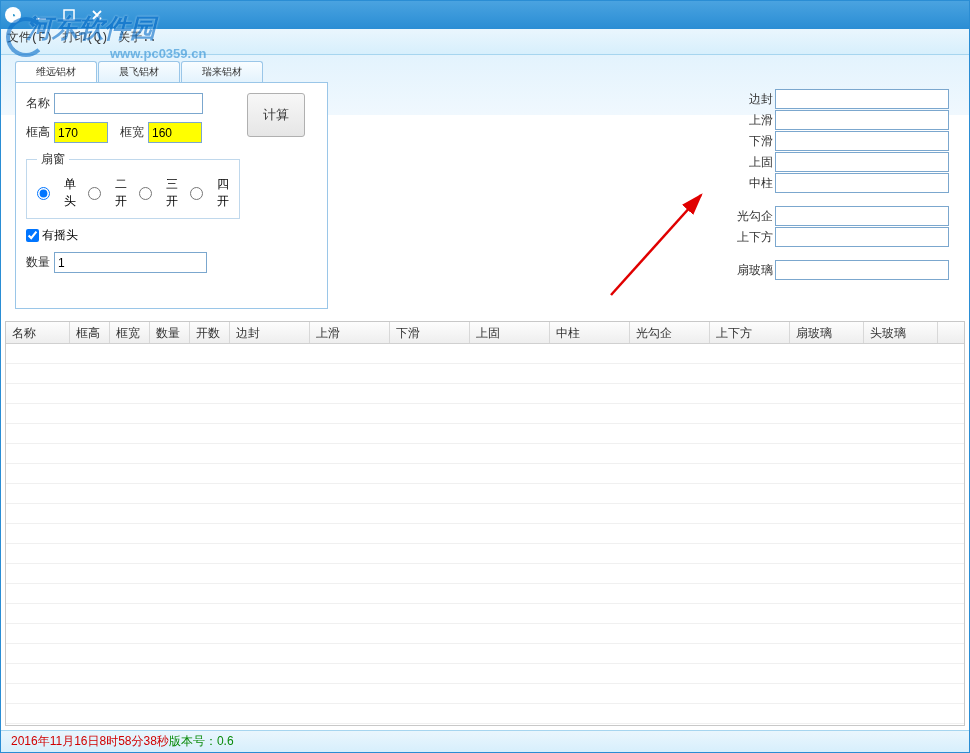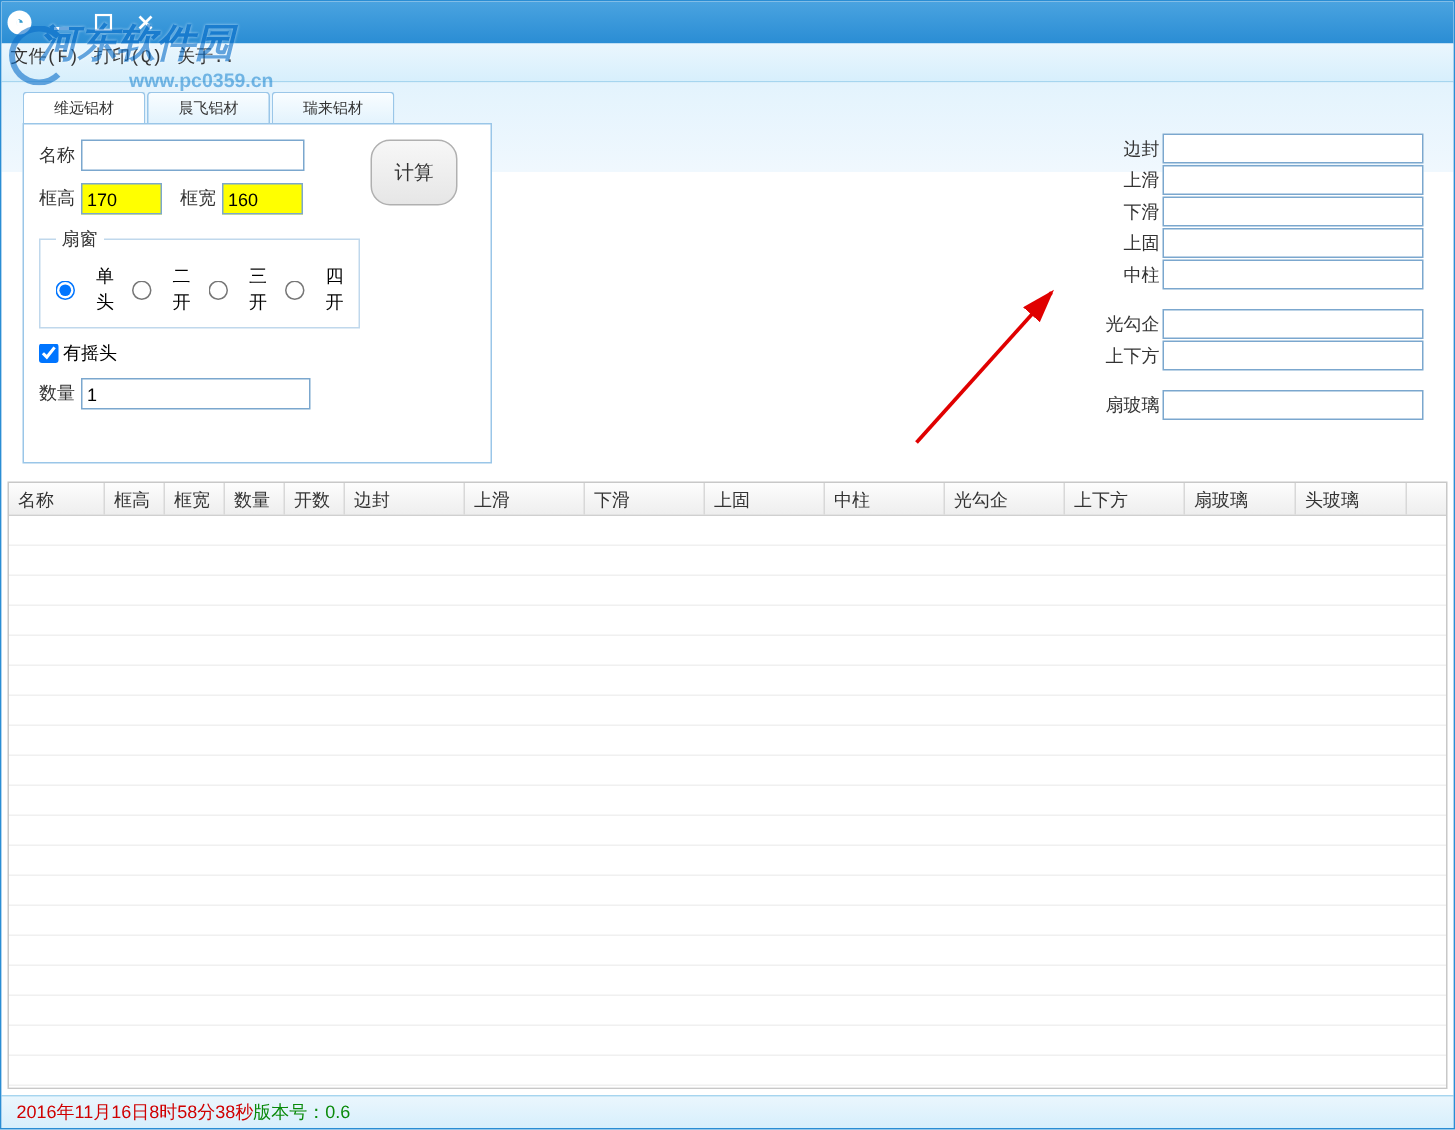--- a/index.html
+++ b/index.html
@@ -29,21 +29,21 @@
     .form-panel { width: 313px; height: 227px; border: 1px solid #9ac6e8; background: #fff; padding: 10px; position: relative; margin-left: 8px; }
     
     .form-row { display: flex; align-items: center; margin-bottom: 8px; gap: 4px; }
     .form-row label { color: #333; font-size: 12px; }
     .text-input { border: 1px solid #7ba7ce; height: 21px; padding: 0 3px; font-size: 12px; }
     .text-input.yellow { background: #ffff00; }
     .name-input { width: 149px; }
     .dim-input { width: 54px; }
     .qty-input { width: 153px; }
     
-    .calc-btn { position: absolute; top: 10px; left: 231px; width: 58px; height: 44px; background: linear-gradient(to bottom, #f7f7f7, #e6e6e6); border: 1px solid #b0b0b0; border-radius: 13px; cursor: pointer; font-size: 13px; color: #333; }
+    .calc-btn { position: absolute; top: 10px; left: 231px; width: 58px; height: 44px; background: linear-gradient(to bottom, #f7f7f7, #e6e6e6); border: 1px solid #b0b0b0; border-radius: 3px; cursor: pointer; font-size: 13px; color: #333; }
     
     .fieldset { border: 1px solid #c0d8ec; padding: 8px 10px 8px 10px; margin: 6px 0; width: 210px; }
     .fieldset legend { padding: 0 4px; color: #333; font-size: 12px; }
     .radio-group { display: flex; gap: 12px; }
     .radio-item { display: flex; align-items: center; gap: 14px; cursor: pointer; }
     .radio-item input { cursor: pointer; }
     
     .checkbox-row { display: flex; align-items: center; gap: 3px; margin: 8px 0; }
     .checkbox-row input { cursor: pointer; }
     
@@ -91,21 +91,21 @@
 
 <div class="menubar">
   <span class="menu-item">文件(F)</span>
   <span class="menu-item">打印(Q)</span>
   <span class="menu-item">关于..</span>
 </div>
 
 <div class="watermark">
   <div class="wm-circle"></div>
   <div class="wm-text" style="margin-left:20px;">河东软件园</div>
-  <div class="wm-url" style="margin-left:80px;">www.pc0359.cn</div>
+  <div class="wm-url" style="margin-left:104px;">www.pc0359.cn</div>
 </div>
 
 <div class="content">
 
   <div class="tabs-bar">
     <div class="tab active">维远铝材</div>
     <div class="tab">晨飞铝材</div>
     <div class="tab">瑞来铝材</div>
   </div>
 

